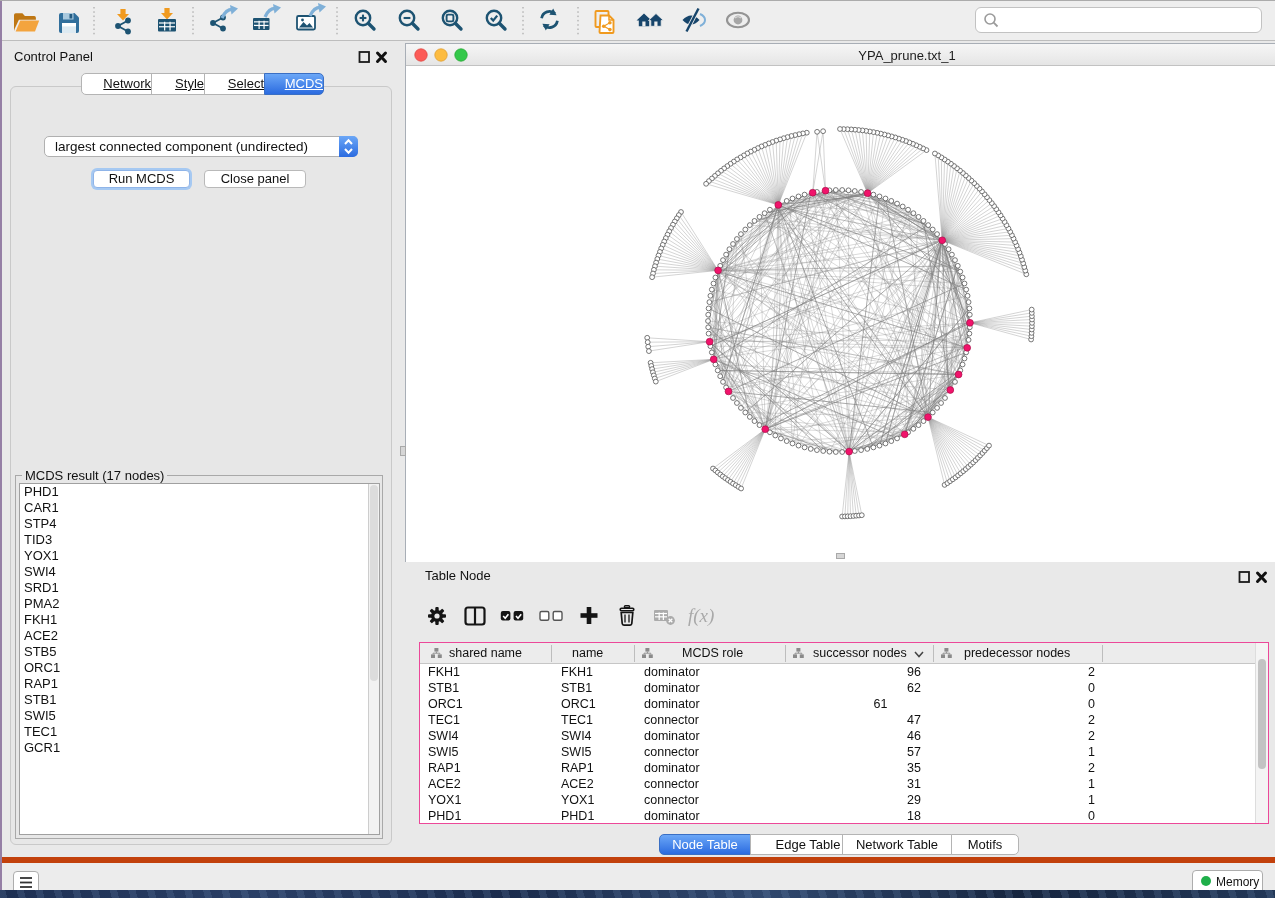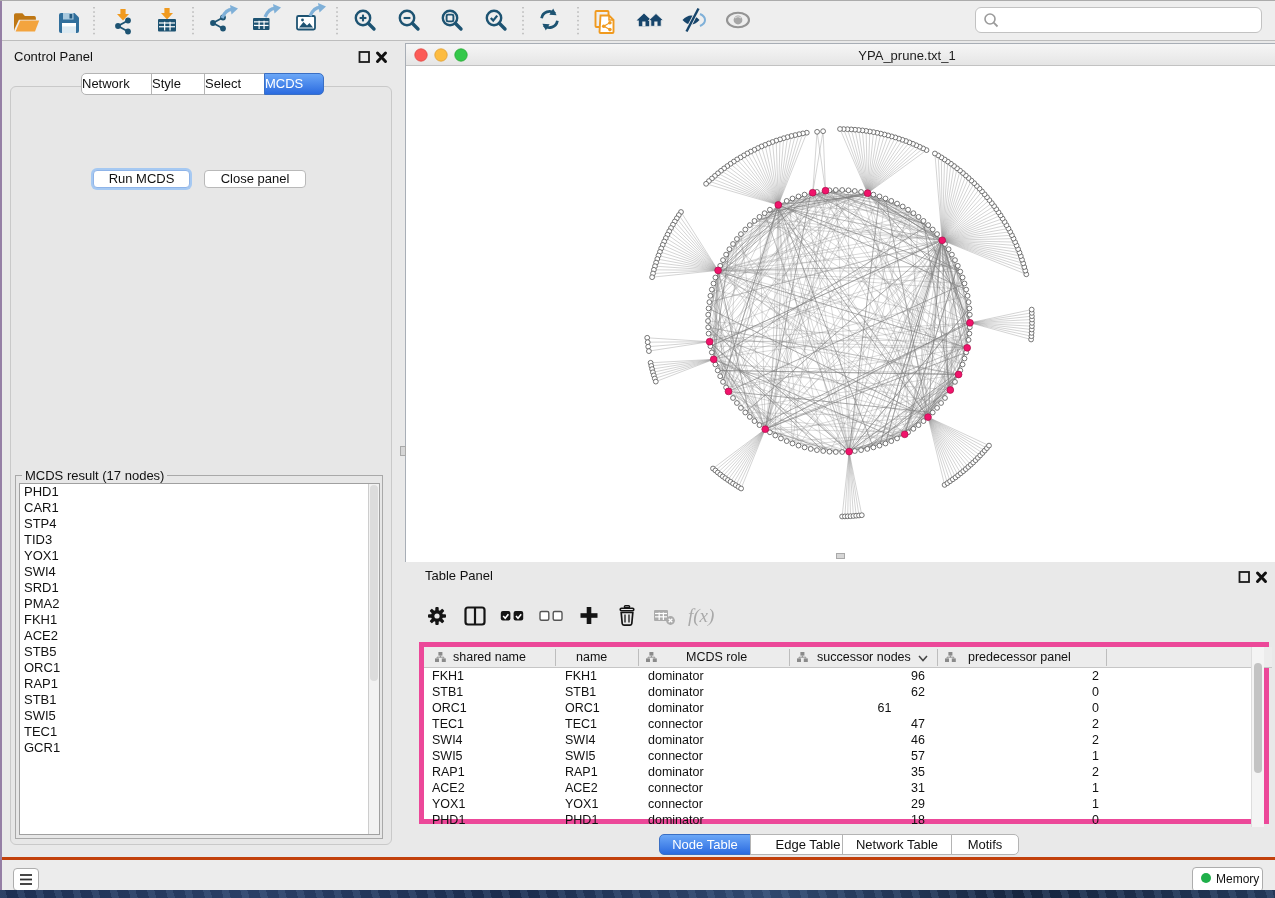--- a/index.html
+++ b/index.html
@@ -1,18 +1,18 @@
 <!DOCTYPE html>
 <html><head><meta charset="utf-8"><style>
 * { margin:0; padding:0; box-sizing:border-box; }
 body { width:1275px; height:898px; overflow:hidden; position:relative;
   font-family:"Liberation Sans", sans-serif; background:#e9e9e9; color:#111; }
 .abs { position:absolute; }
 .seg { position:absolute; top:0; height:22px; border:1px solid #b4b4b4; background:#fff;
-  text-align:left; font-size:13px; line-height:20px; }
+  text-align:right; font-size:13px; line-height:20px;text-decoration:underline; }
 .seg.sel { background:linear-gradient(#6ba7f7,#2b6be0); border-color:#3a6fc4; color:#fff; }
 .btab { position:absolute; top:0; height:21px; border:1px solid #b4b4b4; background:#fff;
   text-align:center; font-size:13px; line-height:19px; }
 .btab.sel { background:linear-gradient(#6ba7f7,#2b6be0); border-color:#3a6fc4; color:#fff; }
 </style></head><body>
 
 <div class="abs" style="left:0;top:0;width:1275px;height:41px;background:#eeeeee;border-bottom:1px solid #bdbdbd">
 <svg width="970" height="41" style="position:absolute;left:0;top:0">
       <line x1="94" y1="7" x2="94" y2="35" stroke="#9a9a9a" stroke-width="1" stroke-dasharray="1.5 2.8"></line>
       <line x1="193" y1="7" x2="193" y2="35" stroke="#9a9a9a" stroke-width="1" stroke-dasharray="1.5 2.8"></line>
@@ -139,20 +139,27 @@
 <div class="abs" style="left:14px;top:8px;font-size:13px">Control Panel</div>
 <svg width="30" height="14" style="position:absolute;left:358px;top:9px">
       <rect x="1.5" y="2" width="9.5" height="10" fill="none" stroke="#1a1a1a" stroke-width="1.8"></rect>
       <path d="M19.5 3 l8 8.5 M27.5 3 l-8 8.5" stroke="#111" stroke-width="3" stroke-linecap="round"></path>
     </svg>
 <div class="abs" style="left:10px;top:45px;width:382px;height:759px;background:#e7e7e7;border:1px solid #c9c9c9;border-radius:6px"></div>
 <div class="seg" style="left:81px;top:32px;width:71px;border-radius:5px 0 0 5px">Network</div>
 <div class="seg" style="left:151px;top:32px;width:54px">Style</div>
 <div class="seg" style="left:204px;top:32px;width:61px">Select</div>
 <div class="seg sel" style="left:264px;top:32px;width:60px;border-radius:0 5px 5px 0">MCDS</div>
+<div class="abs" style="left:44px;top:95px;width:314px;height:21px;background:#fff;border:1px solid #b0b0b0;border-radius:5px">
+      <div class="abs" style="left:10px;top:2px;font-size:13.5px">largest connected component (undirected)</div>
+      <div class="abs" style="right:-1px;top:-1px;width:19px;height:21px;background:linear-gradient(#6ba7f7,#2b6be0);border-radius:0 5px 5px 0"><svg width="19" height="21">
+          <path d="M6 8 l3.5-3.8 3.5 3.8" fill="none" stroke="#fff" stroke-width="2"></path>
+          <path d="M6 13 l3.5 3.8 3.5-3.8" fill="none" stroke="#fff" stroke-width="2"></path>
+        </svg></div>
+    </div>
 <div class="abs" style="left:93px;top:129px;width:97px;height:18px;background:#fff;border:1px solid #8fb4e8;border-radius:4px;box-shadow:0 0 0 2px #a6c9f2;font-size:13px;text-align:center;line-height:16px">Run MCDS</div>
 <div class="abs" style="left:204px;top:129px;width:102px;height:18px;background:#fff;border:1px solid #b9b9b9;border-radius:4px;font-size:13px;text-align:center;line-height:16px">Close panel</div>
 <div class="abs" style="left:15px;top:434px;width:368px;height:364px;border:1px solid #a9a9a9"></div>
 <div class="abs" style="left:22px;top:427px;background:#e7e7e7;padding:0 3px;font-size:13px">MCDS result (17 nodes)</div>
 <div class="abs" style="left:19px;top:442px;width:361px;height:352px;background:#fff;border:1px solid #a0a0a0">
       <div class="abs" style="right:0;top:0;width:11px;height:100%;background:#f2f2f2;border-left:1px solid #cdcdcd">
         <div class="abs" style="left:1px;top:1px;width:8px;height:196px;background:#dcdcdc;border-radius:4px"></div>
       </div>
 <div class="abs" style="left:4px;top:0px;font-size:13px;line-height:16px">
         <div>PHD1</div>
@@ -1095,21 +1102,21 @@
 <circle cx="358.2" cy="362.2" r="3.4"></circle>
 <circle cx="321.5" cy="324.4" r="3.4"></circle>
 <circle cx="306.7" cy="292.3" r="3.4"></circle>
 <circle cx="302.6" cy="274.7" r="3.4"></circle>
 </g>
 </svg>
 </div>
 <div class="abs" style="left:836px;top:553px;width:9px;height:6px;background:#d6d6d6;border:1px solid #a9a9a9"></div>
 <div class="abs" style="left:400px;top:446px;width:6px;height:10px;background:#d6d6d6;border:1px solid #a9a9a9"></div>
 <div class="abs" style="left:405px;top:562px;width:870px;height:293px;background:#e9e9e9">
-<div class="abs" style="left:20px;top:6px;font-size:13px">Table Panel</div>
+<div class="abs" style="left:20px;top:6px;font-size:13px">Table Node</div>
 <svg width="30" height="14" style="position:absolute;left:833px;top:8px">
       <rect x="1.5" y="2" width="9.5" height="10" fill="none" stroke="#1a1a1a" stroke-width="1.8"></rect>
       <path d="M19.5 3 l8 8.5 M27.5 3 l-8 8.5" stroke="#111" stroke-width="3" stroke-linecap="round"></path>
     </svg>
 <svg width="870" height="40" style="position:absolute;left:0;top:34px">
       <g transform="translate(32,20)" fill="#151515">
         <rect x="-1.7" y="-9" width="3.4" height="5" rx="1" transform="rotate(0)"></rect>
         <rect x="-1.7" y="-9" width="3.4" height="5" rx="1" transform="rotate(45)"></rect>
         <rect x="-1.7" y="-9" width="3.4" height="5" rx="1" transform="rotate(90)"></rect>
         <rect x="-1.7" y="-9" width="3.4" height="5" rx="1" transform="rotate(135)"></rect>
@@ -1149,21 +1156,21 @@
         <rect x="-10" y="-6" width="14" height="11" rx="1" fill="#ababab"></rect>
         <line x1="-9" y1="-2.48" x2="3" y2="-2.48" stroke="#fff" stroke-width="1.2"></line>
         <line x1="-9" y1="0.8199999999999998" x2="3" y2="0.8199999999999998" stroke="#fff" stroke-width="1.2"></line>
         <line x1="-4.82" y1="-3.58" x2="-4.82" y2="4" stroke="#fff" stroke-width="1.2"></line>
         <line x1="-0.6200000000000001" y1="-3.58" x2="-0.6200000000000001" y2="4" stroke="#fff" stroke-width="1.2"></line>
         <circle cx="6.5" cy="4.5" r="4.4" fill="#ababab"></circle>
         <path d="M4.7 2.7 l3.6 3.6 M8.3 2.7 l-3.6 3.6" stroke="#fff" stroke-width="1.3"></path>
       </g>
       <text x="283" y="26" font-family="Liberation Serif" font-style="italic" font-size="19" fill="#a9a9a9">f(x)</text>
     </svg>
-<div class="abs" style="left:14px;top:80px;width:850px;height:182px;background:#fff;border:5px solid #ec4899">
+<div class="abs" style="left:14px;top:80px;width:850px;height:182px;background:#fff;border:1px solid #ec4899">
 <div class="abs" style="left:0;top:0;width:848px;height:21px;background:#ececec;border-bottom:1px solid #c6c6c6"></div>
 <div class="abs" style="left:131px;top:2px;width:1px;height:17px;background:#bdbdbd"></div>
 <div class="abs" style="left:214px;top:2px;width:1px;height:17px;background:#bdbdbd"></div>
 <div class="abs" style="left:365px;top:2px;width:1px;height:17px;background:#bdbdbd"></div>
 <div class="abs" style="left:513px;top:2px;width:1px;height:17px;background:#bdbdbd"></div>
 <div class="abs" style="left:682px;top:2px;width:1px;height:17px;background:#bdbdbd"></div>
 <svg width="848" height="21" style="position:absolute;left:0;top:0">
 <g transform="translate(11,5)" fill="#8a8a8a">
           <rect x="3.4" y="0" width="4" height="3.6"></rect>
           <rect x="0" y="6.4" width="4" height="3.6"></rect>
@@ -1187,21 +1194,21 @@
           <rect x="0" y="6.4" width="4" height="3.6"></rect>
           <rect x="6.8" y="6.4" width="4" height="3.6"></rect>
           <path d="M5.4 3.6 v1.6 M2 6.4 v-1.2 h6.8 v1.2" stroke="#8a8a8a" stroke-width="0.9" fill="none"></path>
         </g>
 <path d="M495 9 l4 4.5 4-4.5" fill="none" stroke="#444" stroke-width="1.5"></path>
 </svg>
 <div class="abs" style="left:29px;top:3px;font-size:12.5px">shared name</div>
 <div class="abs" style="left:152px;top:3px;font-size:12.5px">name</div>
 <div class="abs" style="left:262px;top:3px;font-size:12.5px">MCDS role</div>
 <div class="abs" style="left:393px;top:3px;font-size:12.5px">successor nodes</div>
-<div class="abs" style="left:544px;top:3px;font-size:12.5px">predecessor panel</div>
+<div class="abs" style="left:544px;top:3px;font-size:12.5px">predecessor nodes</div>
 <div class="abs" style="left:0;top:22px;width:848px;height:16px;font-size:12.5px">
         <span class="abs" style="left:8px">FKH1</span>
         <span class="abs" style="left:141px">FKH1</span>
         <span class="abs" style="left:224px">dominator</span>
         <span class="abs" style="left:420px;width:81px;text-align:right">96</span>
         <span class="abs" style="left:600px;width:75px;text-align:right">2</span>
       </div>
 <div class="abs" style="left:0;top:38px;width:848px;height:16px;font-size:12.5px">
         <span class="abs" style="left:8px">STB1</span>
         <span class="abs" style="left:141px">STB1</span>
@@ -1267,21 +1274,21 @@
       </div>
 <div class="abs" style="right:0;top:0;width:13px;height:180px;background:#f4f4f4;border-left:1px solid #ddd">
         <div class="abs" style="left:2px;top:16px;width:8px;height:110px;background:#c3c3c3;border-radius:4px"></div>
       </div>
 </div>
 <div class="btab sel" style="left:254px;top:272px;width:92px;border-radius:5px 0 0 5px">Node Table</div>
 <div class="btab" style="left:345px;top:272px;width:116px">Edge Table</div>
 <div class="btab" style="left:437px;top:272px;width:110px">Network Table</div>
 <div class="btab" style="left:546px;top:272px;width:68px;border-radius:0 5px 5px 0">Motifs</div>
 </div>
-<div class="abs" style="left:0;top:857px;width:1275px;height:33px;background:#ececec;border-top:3px solid #c2410c">
+<div class="abs" style="left:0;top:857px;width:1275px;height:33px;background:#ececec;border-top:6px solid #c2410c">
 <div class="abs" style="left:13px;top:8px;width:26px;height:23px;background:#fff;border:1px solid #adadad;border-radius:4px"><svg width="24" height="21">
         <g stroke="#333" stroke-width="1.8">
           <line x1="6" y1="6" x2="18" y2="6"></line>
           <line x1="6" y1="10.5" x2="18" y2="10.5"></line>
           <line x1="6" y1="15" x2="18" y2="15"></line>
         </g>
       </svg></div>
 <div class="abs" style="left:1192px;top:7px;width:71px;height:25px;background:#fff;border:1px solid #adadad;border-radius:4px;font-size:12px">
       <span class="abs" style="left:8px;top:5px;width:10px;height:10px;background:#1faf4a;border-radius:50%"></span>
       <span class="abs" style="left:23px;top:4px">Memory</span>

